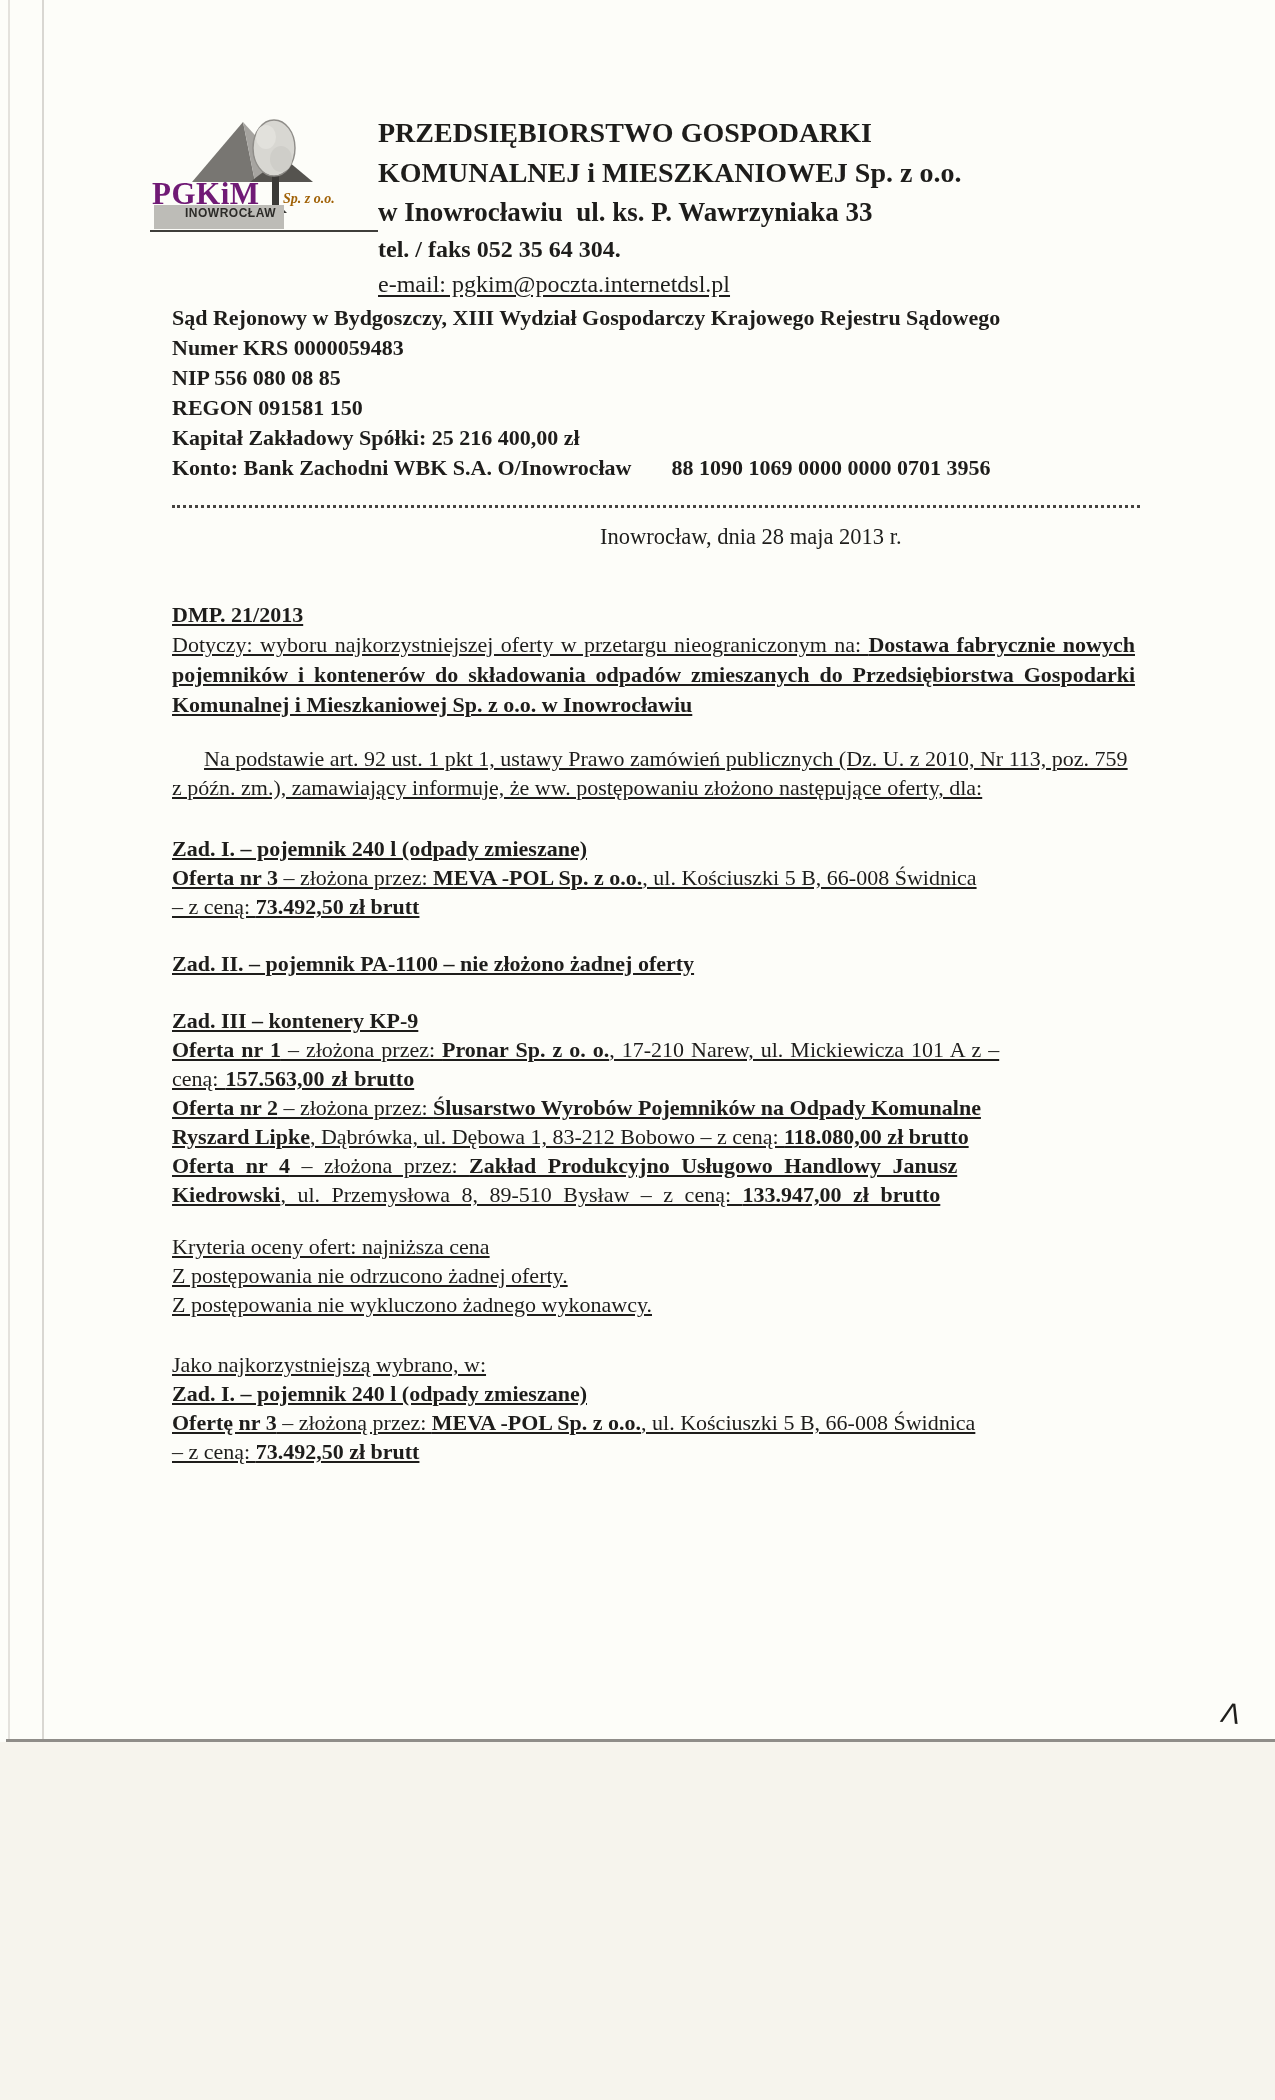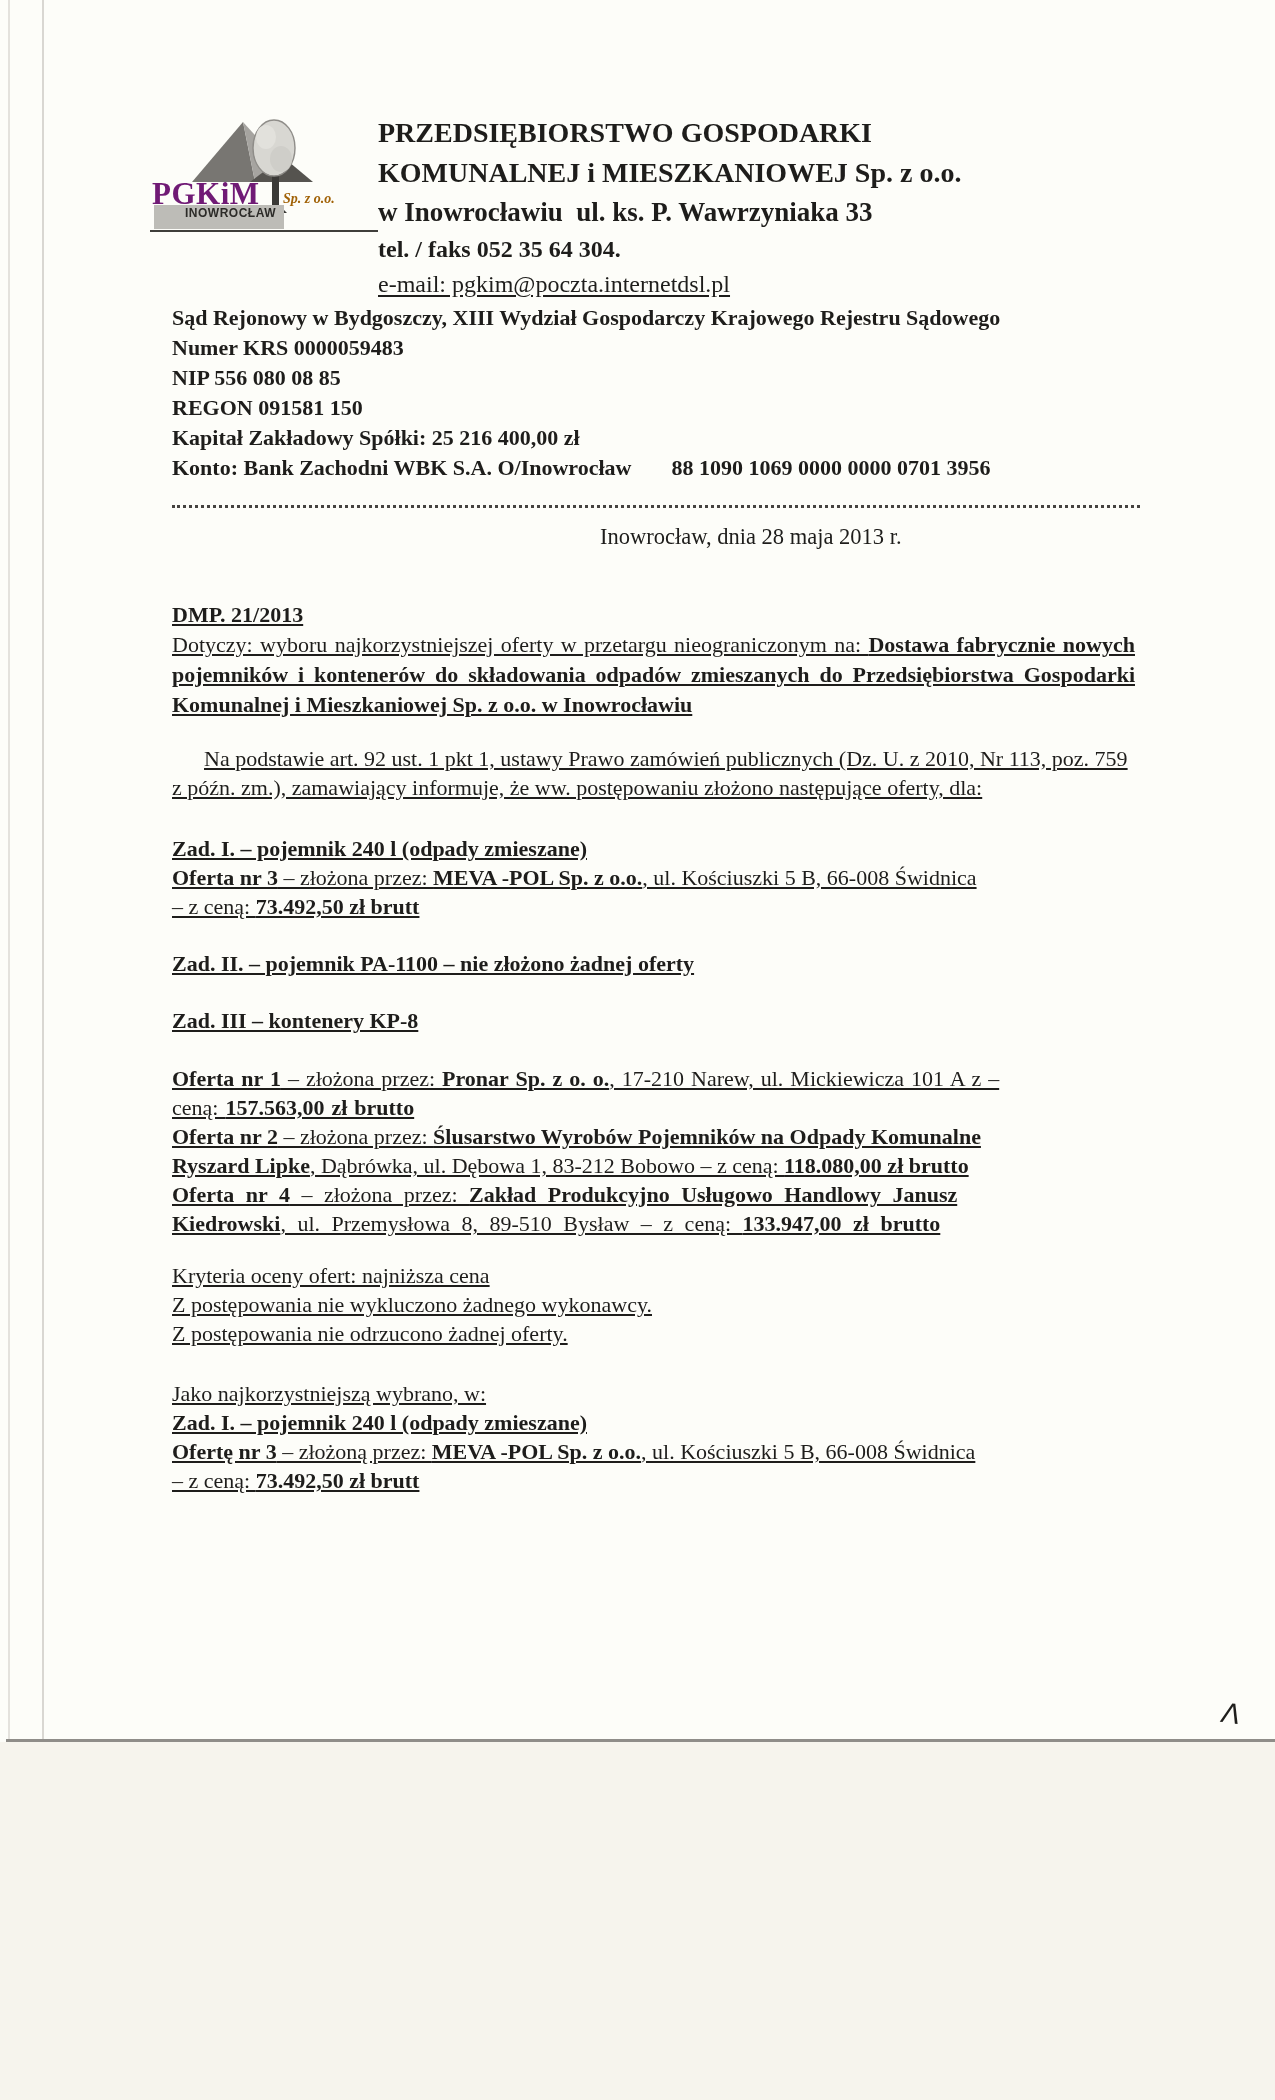--- a/index.html
+++ b/index.html
@@ -53,21 +53,21 @@
   
   .body-text { position:absolute; left:172px; top:600px; width:963px; font-size:22px; line-height:29px; }
   .body-text p { line-height:29px;text-decoration:underline; }
   .b { font-weight:700; }
   .ref { line-height:30px !important; }
   .subject { line-height:30px !important; text-align:justify; }
   .legal { margin-top:24px; text-indent:32px; }
   .zad1 { margin-top:32px; }
   .zad2 { margin-top:28px; }
   .zad3 { margin-top:28px; }
-  .offers { margin-top:29px; }
+  .offers { }
   .o1 { word-spacing:1.5px; }
   .o4 { word-spacing:6px; }
   .criteria-block { margin-top:23px; }
   .selection-block { margin-top:31px; }
 </style>
 </head>
 <body>
 
 <div class="page">
 
@@ -113,32 +113,32 @@
 
   <div class="body-text">
     <p class="ref b">DMP. 21/2013</p>
     <p class="subject"><span>Dotyczy: wyboru najkorzystniejszej oferty w przetargu nieograniczonym na: </span><span class="b">Dostawa fabrycznie nowych pojemników i kontenerów do składowania odpadów zmieszanych do Przedsiębiorstwa Gospodarki Komunalnej i Mieszkaniowej Sp. z o.o. w Inowrocławiu</span></p>
     <p class="legal">Na podstawie art. 92 ust. 1 pkt 1, ustawy Prawo zamówień publicznych (Dz. U. z 2010, Nr 113, poz. 759 z późn. zm.), zamawiający informuje, że ww. postępowaniu złożono następujące oferty, dla:</p>
 
     <p class="zad1 b">Zad. I. – pojemnik 240 l (odpady zmieszane)</p>
     <p class="offer"><span class="b">Oferta nr 3</span><span> – złożona przez: </span><span class="b">MEVA -POL Sp. z o.o.</span><span>, ul. Kościuszki 5 B, 66-008 Świdnica</span><br><span>– z ceną: </span><span class="b">73.492,50 zł brutt</span></p>
 
     <p class="zad2 b">Zad. II. – pojemnik PA-1100 – nie złożono żadnej oferty</p>
-    <p class="zad3 b">Zad. III – kontenery KP-8</p>
+    <p class="zad3 b">Zad. III – kontenery KP-9</p>
 
     <div class="offers">
       <p class="offer o1"><span class="b">Oferta nr 1</span><span> – złożona przez: </span><span class="b">Pronar Sp. z o. o.</span><span>, 17-210 Narew, ul. Mickiewicza 101 A z –</span><br><span>ceną: </span><span class="b">157.563,00 zł brutto</span></p>
       <p class="offer o2"><span class="b">Oferta nr 2</span><span> – złożona przez: </span><span class="b">Ślusarstwo Wyrobów Pojemników na Odpady Komunalne</span><br><span class="b">Ryszard Lipke</span><span>, Dąbrówka, ul. Dębowa 1, 83-212 Bobowo – z ceną: </span><span class="b">118.080,00 zł brutto</span></p>
       <p class="offer o4"><span class="b">Oferta nr 4</span><span> – złożona przez: </span><span class="b">Zakład Produkcyjno Usługowo Handlowy Janusz</span><br><span class="b">Kiedrowski</span><span>, ul. Przemysłowa 8, 89-510 Bysław – z ceną: </span><span class="b">133.947,00 zł brutto</span></p>
     </div>
 
     <div class="criteria-block">
       <p>Kryteria oceny ofert: najniższa cena</p>
+      <p>Z postępowania nie odrzucono żadnej oferty.</p>
       <p>Z postępowania nie wykluczono żadnego wykonawcy.</p>
-      <p>Z postępowania nie odrzucono żadnej oferty.</p>
     </div>
 
     <div class="selection-block">
       <p>Jako najkorzystniejszą wybrano, w:</p>
       <p class="b">Zad. I. – pojemnik 240 l (odpady zmieszane)</p>
       <p class="offer"><span class="b">Ofertę nr 3</span><span> – złożoną przez: </span><span class="b">MEVA -POL Sp. z o.o.</span><span>, ul. Kościuszki 5 B, 66-008 Świdnica</span><br><span>– z ceną: </span><span class="b">73.492,50 zł brutt</span></p>
     </div>
   </div>
 
   <div class="hand-mark">Λ</div>

